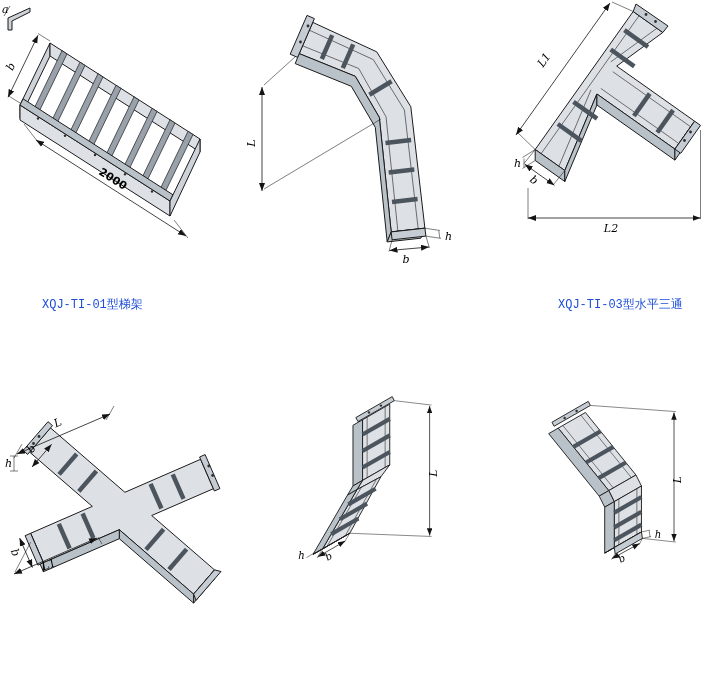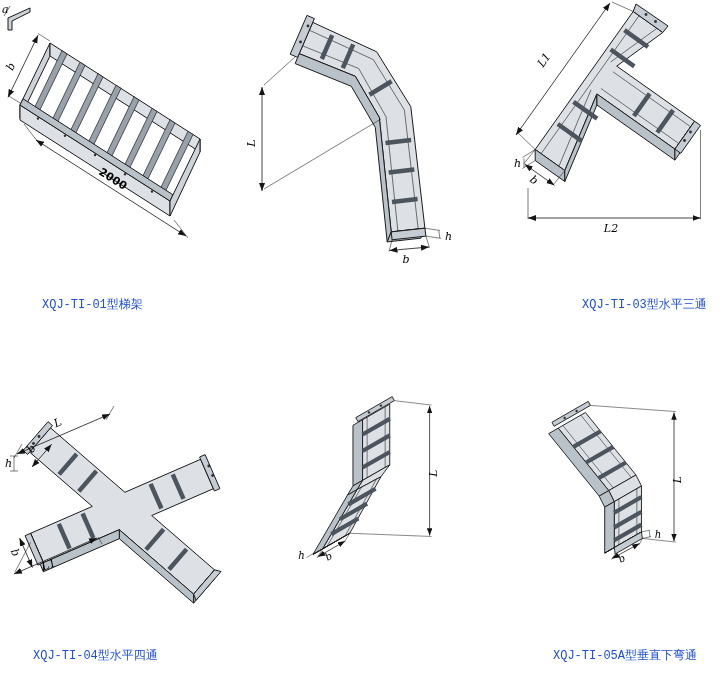--- a/index.html
+++ b/index.html
@@ -294,17 +294,15 @@
         <text class="dt" x="127" y="158">h</text>
         <line class="ext" x1="84" y1="175" x2="80" y2="181"></line>
         <line class="ext" x1="113.6" y1="158" x2="110" y2="165"></line>
         <line class="dim" x1="80.5" y1="180" x2="110.5" y2="163.5" marker-start="url(#as)" marker-end="url(#ae)"></line>
         <text class="dt" x="93" y="183" transform="rotate(-29 93 183)" text-anchor="middle">b</text>
       </g>
     </svg>
   </div>
 
   <div class="caption" style="left:42px;top:296px">XQJ-TI-01型梯架</div>
-  <div class="caption" style="left:582px;top:296px">XQJ-TI-03型水平三通</div>
-  <div class="caption" style="left:33px;top:647px">XQJ-TI-04型水平四通</div>
-  <div class="caption" style="left:553px;top:647px">XQJ-TI-05A型垂直下弯通</div>
+  <div class="caption" style="left:558px;top:296px">XQJ-TI-03型水平三通</div>
 
 </div>
 
 </body></html>

